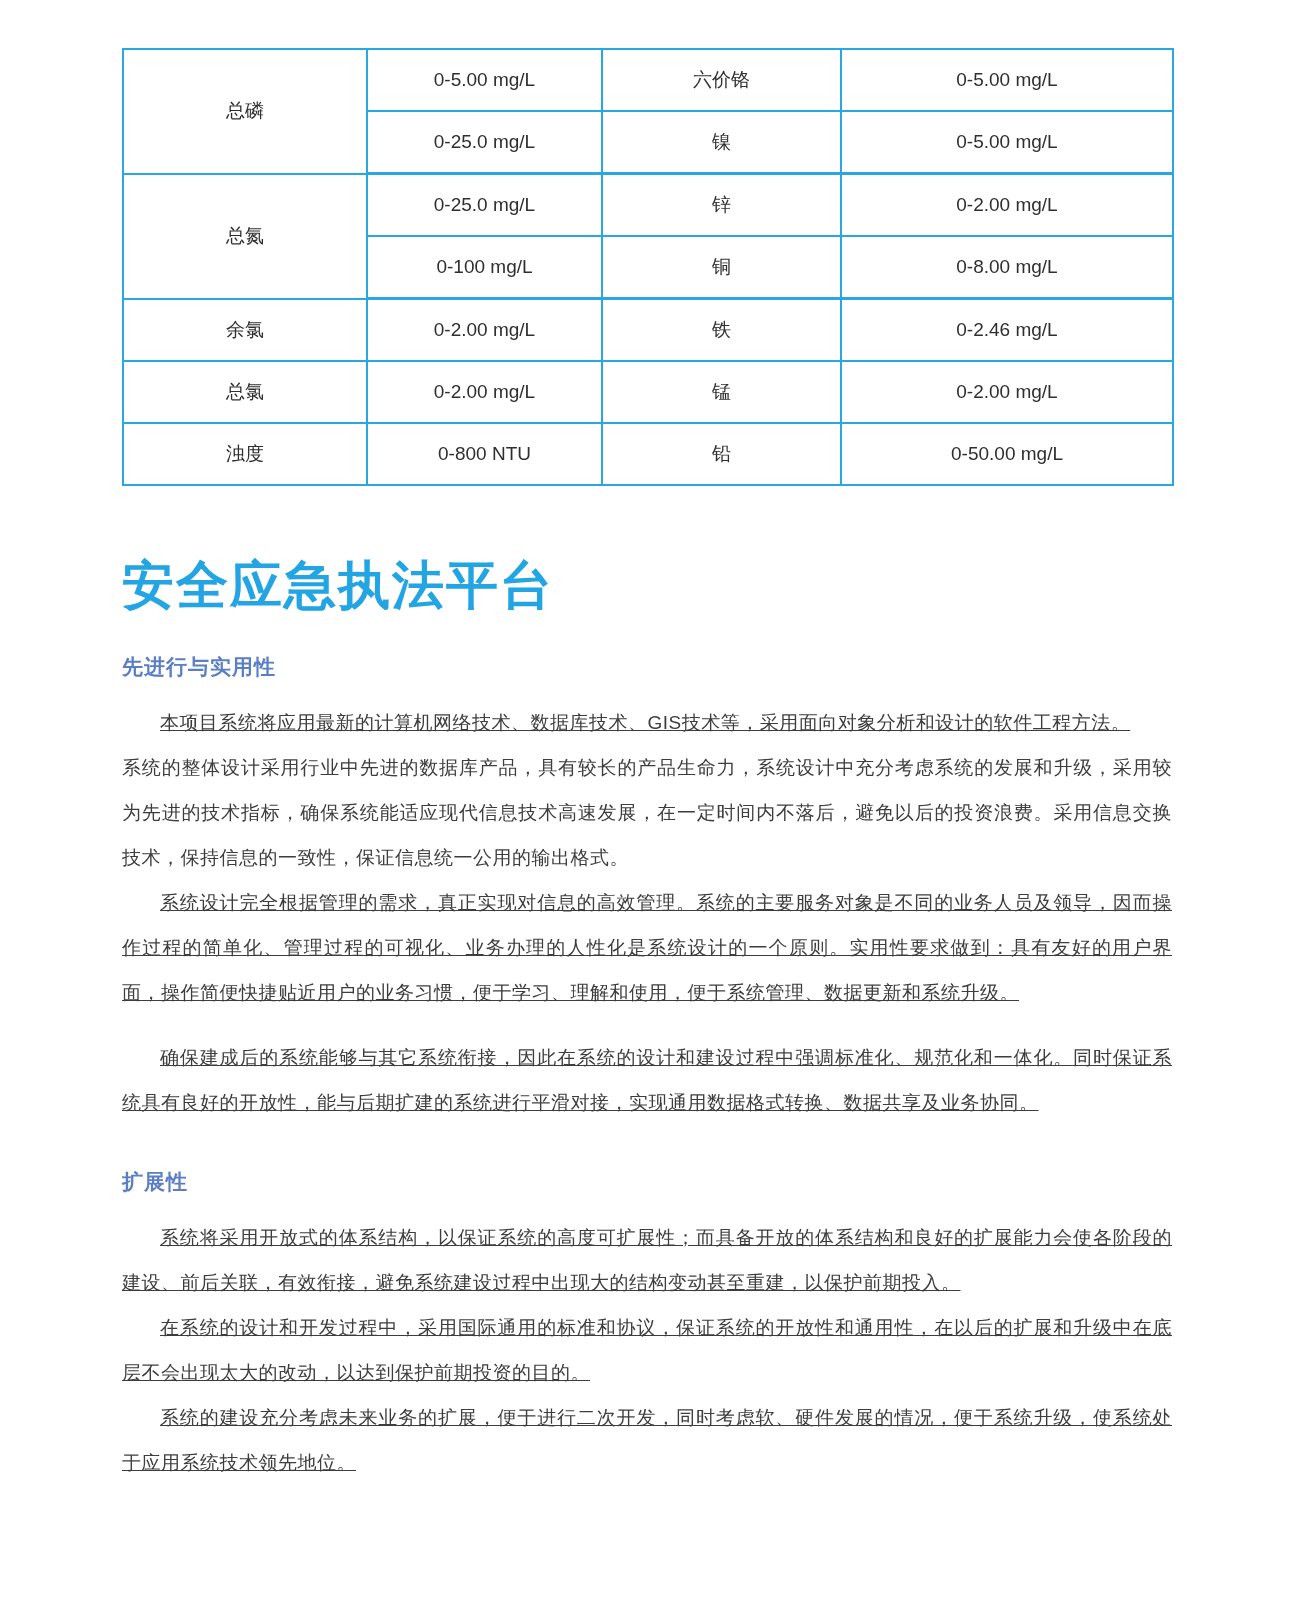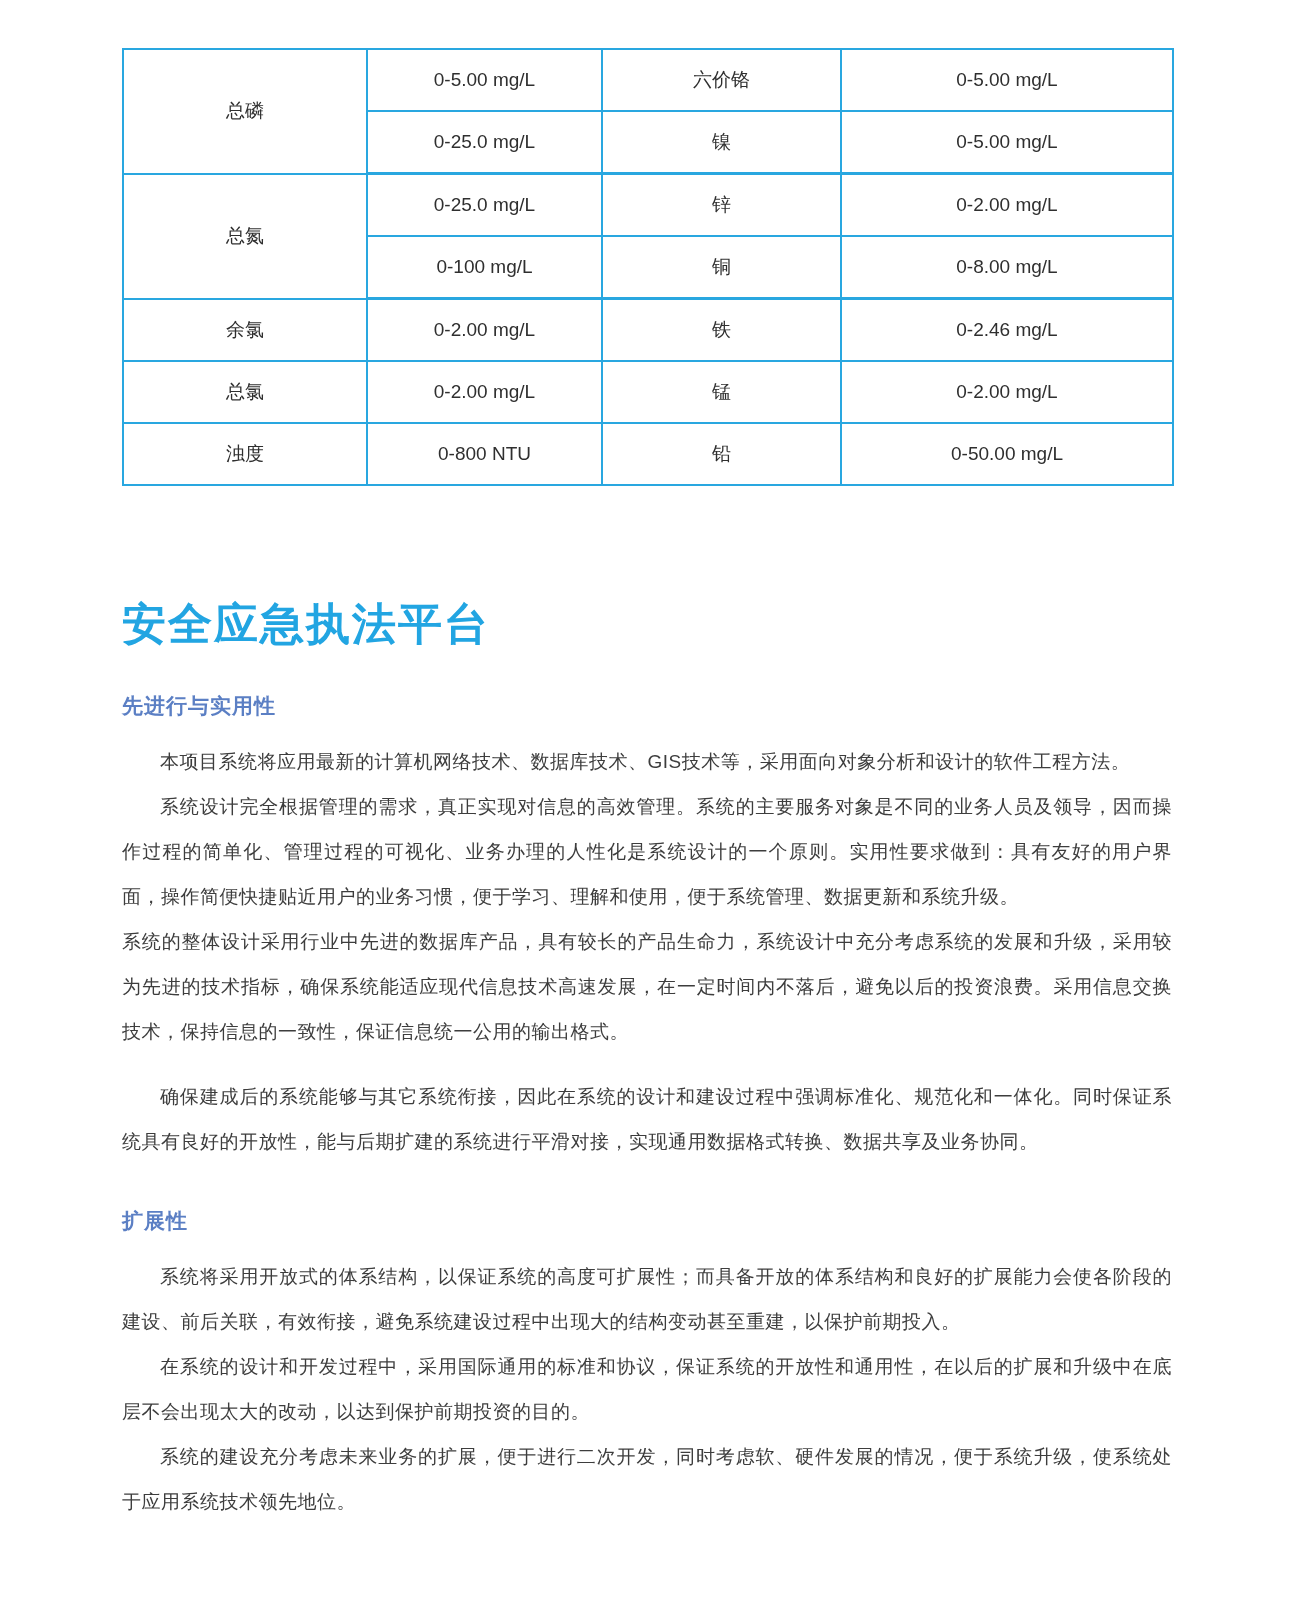--- a/index.html
+++ b/index.html
@@ -35,22 +35,22 @@
     font-size: 19px;
     color: #2f2f2f;
     background: #ffffff;
     padding: 0 4px;
     overflow: hidden;
   }
   tr.group-sep td { border-bottom-width: 3px; }
 
   
   h1.main-title {
-    margin: 113px 0 0 0;
-    font-size: 44px;
+    margin: 74px 0 0 0;
+    font-size: 52px;
     line-height: 50px;
     font-weight: bold;
     color: #22a5e2;
     letter-spacing: 2px;
   }
   h2.orange-heading {
     margin: 34px 0 0 0;
     font-size: 26px;
     line-height: 30px;
     font-weight: bold;
@@ -69,21 +69,21 @@
   
   .paras { margin-top: 20px; }
   p.body-text {
     margin: 0;
     font-size: 19px;
     line-height: 45px;
     text-align: justify;
     color: #3d3d3d;
     letter-spacing: 0.5px;
   }
-  p.body-text.indent { text-indent: 2em; }
+  p.body-text.indent { text-indent: 2em; text-decoration: underline; }
   p.body-text.lead { text-align: left; }
 </style>
 </head>
 <body>
 
 <div class="page">
 
   <table class="wq-table">
     <colgroup>
       <col style="width:244px">
@@ -134,22 +134,22 @@
       </tr>
     </tbody>
   </table>
 
   <h1 class="main-title">安全应急执法平台</h1>
 
 
   <h3 class="slate-heading">先进行与实用性</h3>
   <div class="paras">
     <p class="body-text indent lead">本项目系统将应用最新的计算机网络技术、数据库技术、GIS技术等，采用面向对象分析和设计的软件工程方法。</p>
+    <p class="body-text">系统的整体设计采用行业中先进的数据库产品，具有较长的产品生命力，系统设计中充分考虑系统的发展和升级，采用较为先进的技术指标，确保系统能适应现代信息技术高速发展，在一定时间内不落后，避免以后的投资浪费。采用信息交换技术，保持信息的一致性，保证信息统一公用的输出格式。</p>
     <p class="body-text indent">系统设计完全根据管理的需求，真正实现对信息的高效管理。系统的主要服务对象是不同的业务人员及领导，因而操作过程的简单化、管理过程的可视化、业务办理的人性化是系统设计的一个原则。实用性要求做到：具有友好的用户界面，操作简便快捷贴近用户的业务习惯，便于学习、理解和使用，便于系统管理、数据更新和系统升级。</p>
-    <p class="body-text">系统的整体设计采用行业中先进的数据库产品，具有较长的产品生命力，系统设计中充分考虑系统的发展和升级，采用较为先进的技术指标，确保系统能适应现代信息技术高速发展，在一定时间内不落后，避免以后的投资浪费。采用信息交换技术，保持信息的一致性，保证信息统一公用的输出格式。</p>
   </div>
 
   <div class="paras">
     <p class="body-text indent">确保建成后的系统能够与其它系统衔接，因此在系统的设计和建设过程中强调标准化、规范化和一体化。同时保证系统具有良好的开放性，能与后期扩建的系统进行平滑对接，实现通用数据格式转换、数据共享及业务协同。</p>
   </div>
 
   <h3 class="slate-heading">扩展性</h3>
   <div class="paras">
     <p class="body-text indent">系统将采用开放式的体系结构，以保证系统的高度可扩展性；而具备开放的体系结构和良好的扩展能力会使各阶段的建设、前后关联，有效衔接，避免系统建设过程中出现大的结构变动甚至重建，以保护前期投入。</p>
     <p class="body-text indent">在系统的设计和开发过程中，采用国际通用的标准和协议，保证系统的开放性和通用性，在以后的扩展和升级中在底层不会出现太大的改动，以达到保护前期投资的目的。</p>

